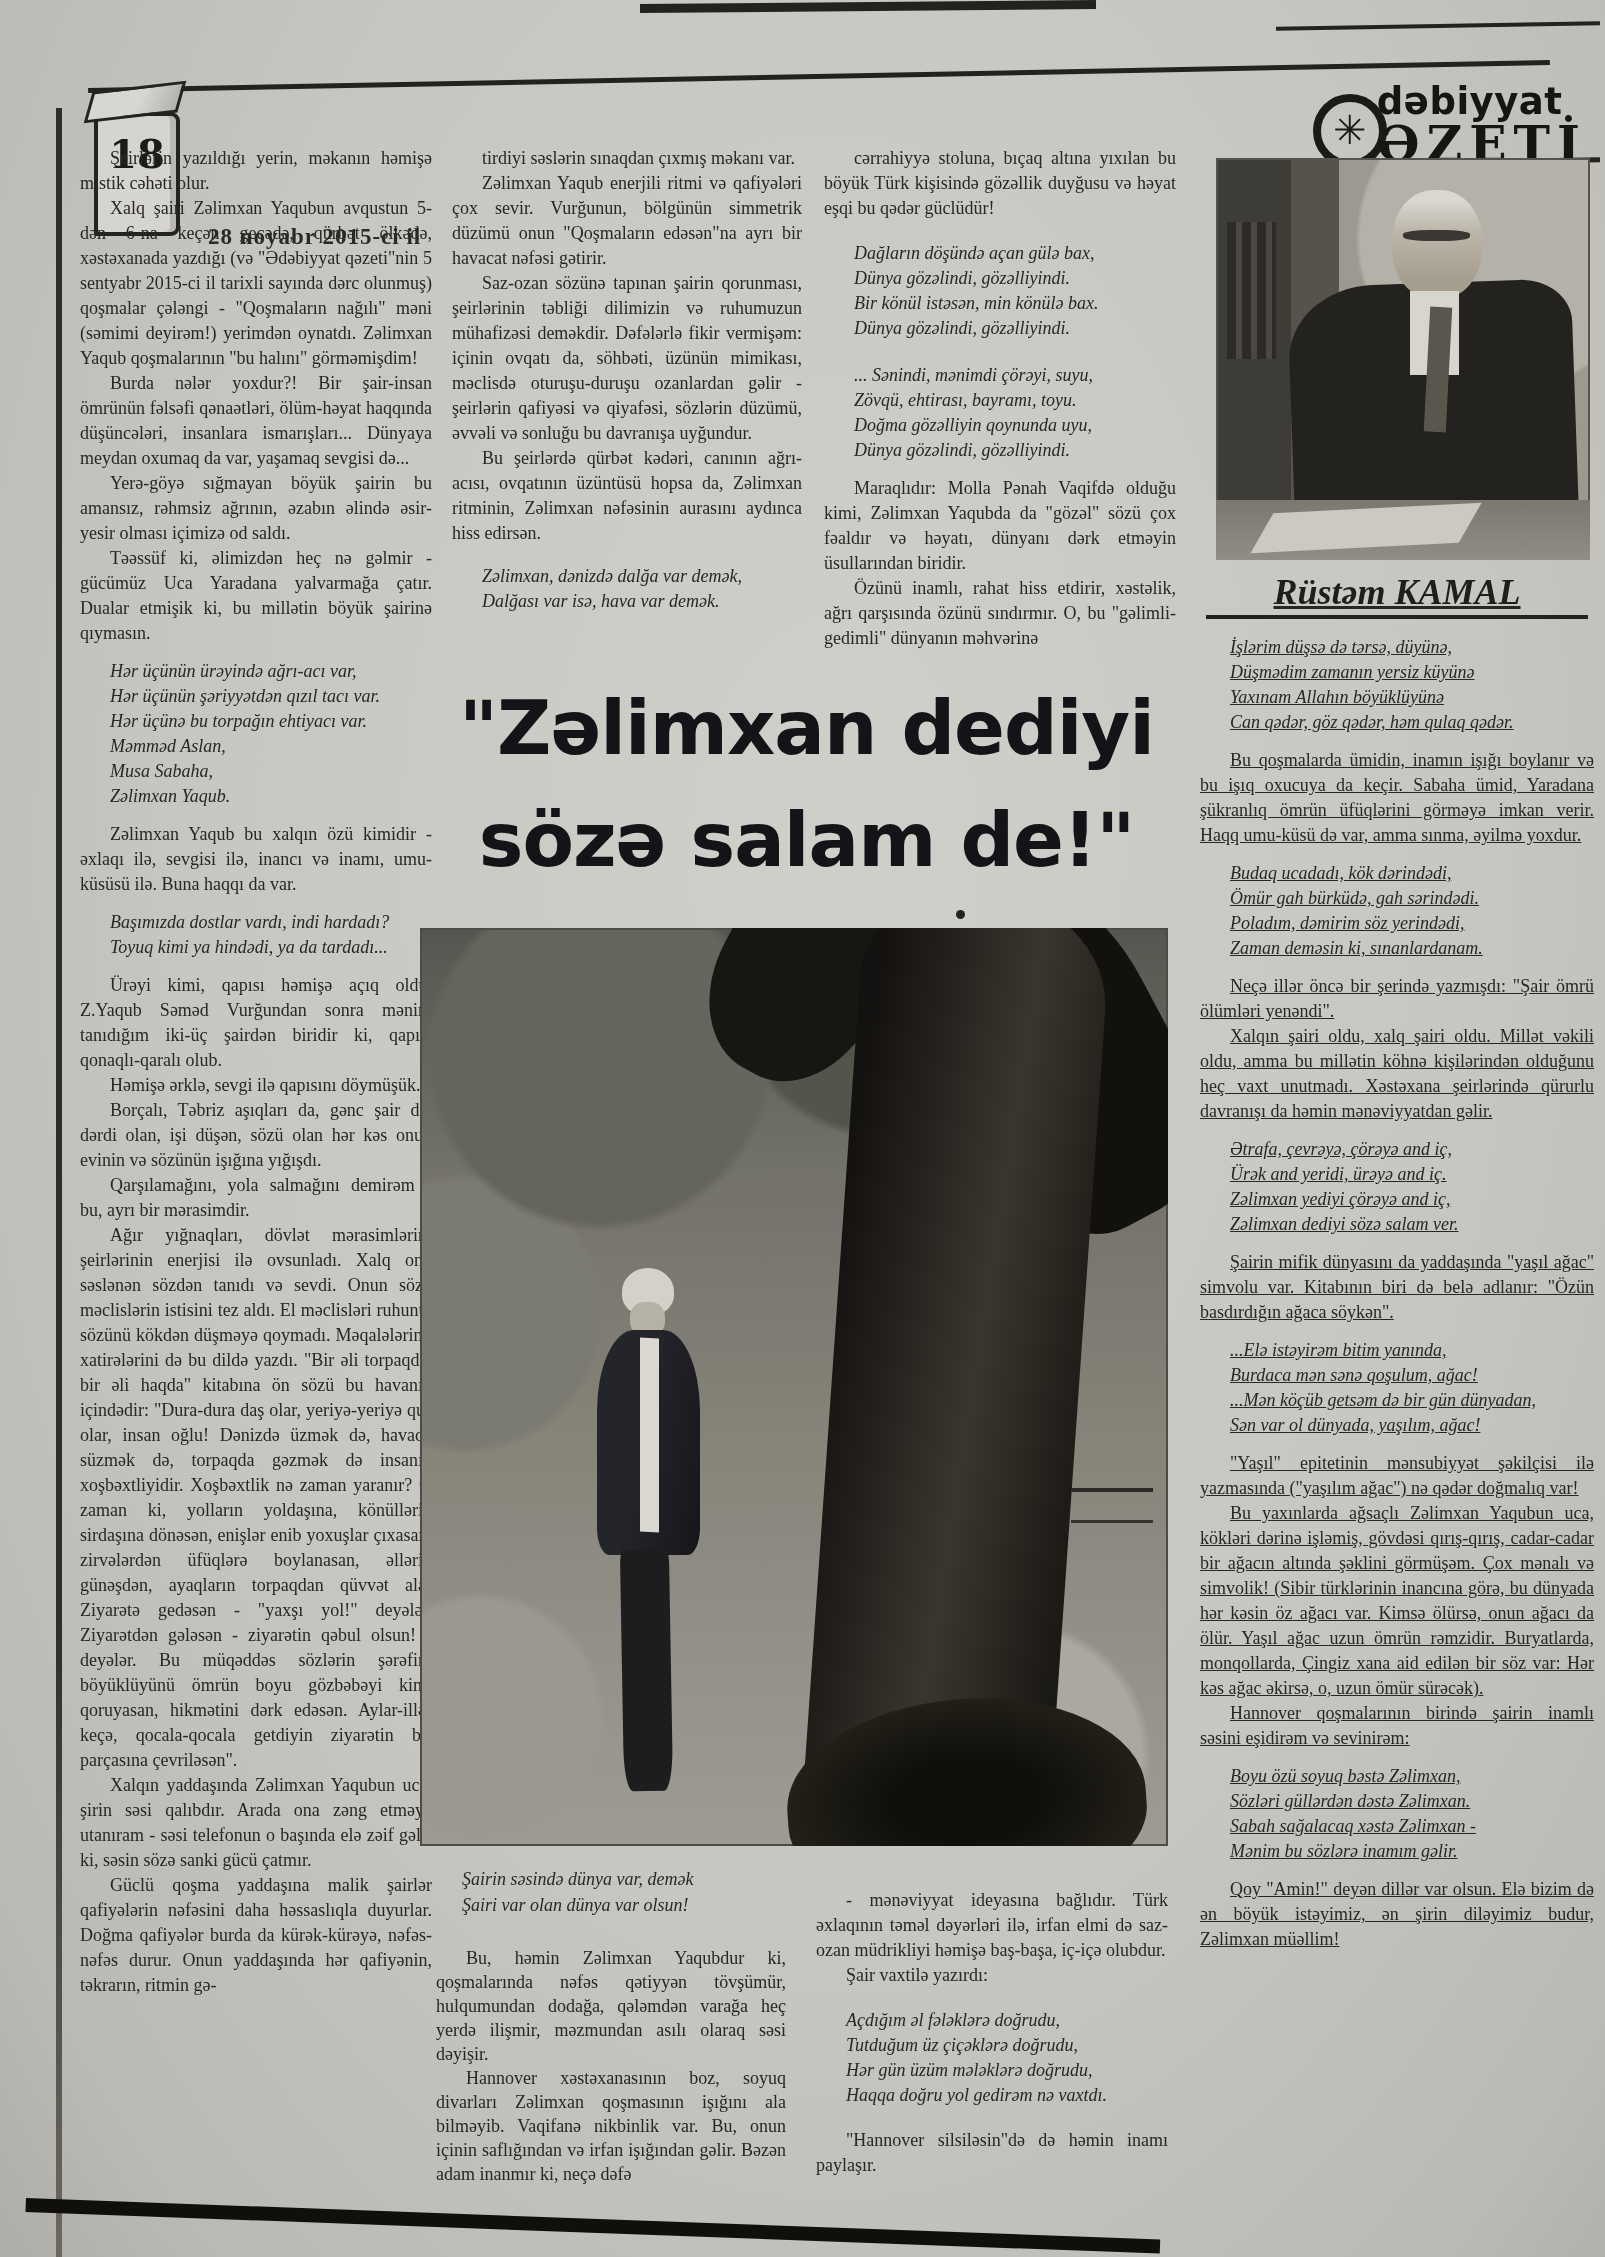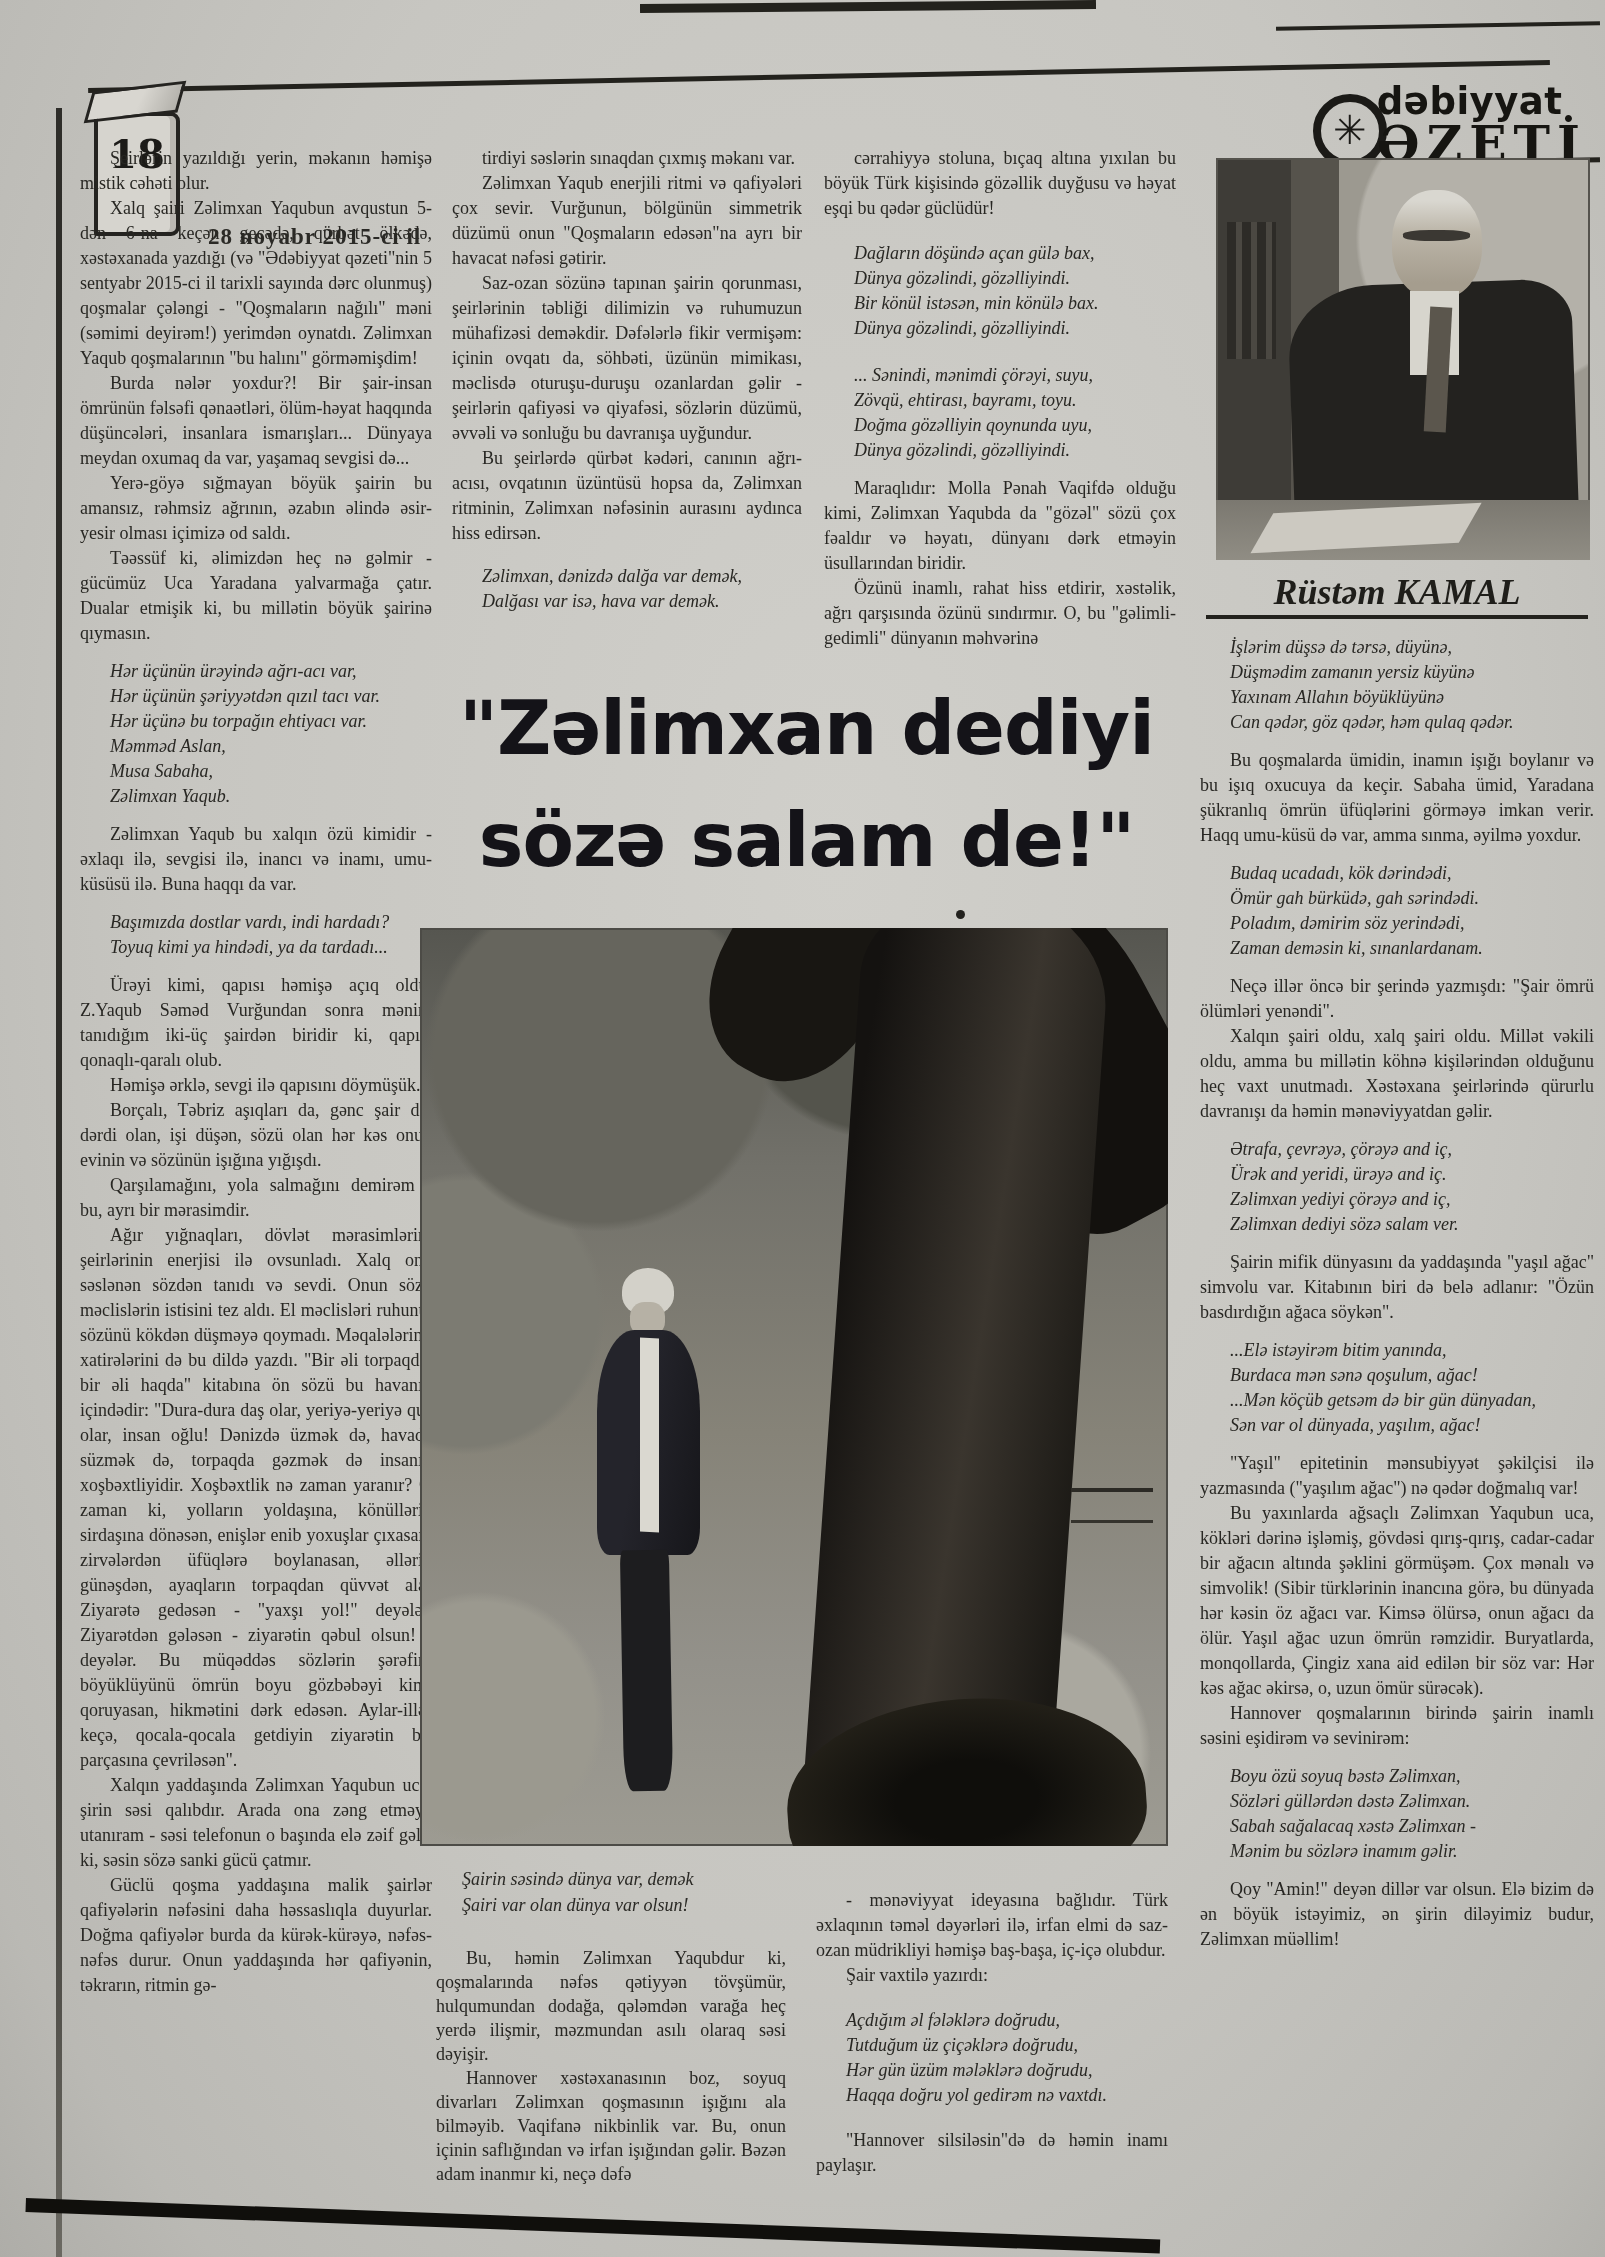--- a/index.html
+++ b/index.html
@@ -240,21 +240,21 @@
         <div>Açdığım əl fələklərə doğrudu,</div>
         <div>Tutduğum üz çiçəklərə doğrudu,</div>
         <div>Hər gün üzüm mələklərə doğrudu,</div>
         <div>Haqqa doğru yol gedirəm nə vaxtdı.</div>
       </div>
     <div>
         <div class="para">"Hannover silsiləsin"də də həmin inamı paylaşır.</div>
       </div>
   </div>
 
-  <div class="col" style="left:1200px;top:150px;width:394px;text-align:justify;">
+  <div class="col" style="left:1200px;top:150px;width:394px;text-align:justify;text-decoration:underline;">
     <div class="photo-portrait">
       <div class="shelf"></div>
       <div class="pt-suit"></div>
       <div class="pt-head"></div>
       <div class="pt-glasses"></div>
       <div class="pt-shirt"></div>
       <div class="pt-tie"></div>
       <div class="pt-desk"></div>
       <div class="pt-book"></div>
     </div>

